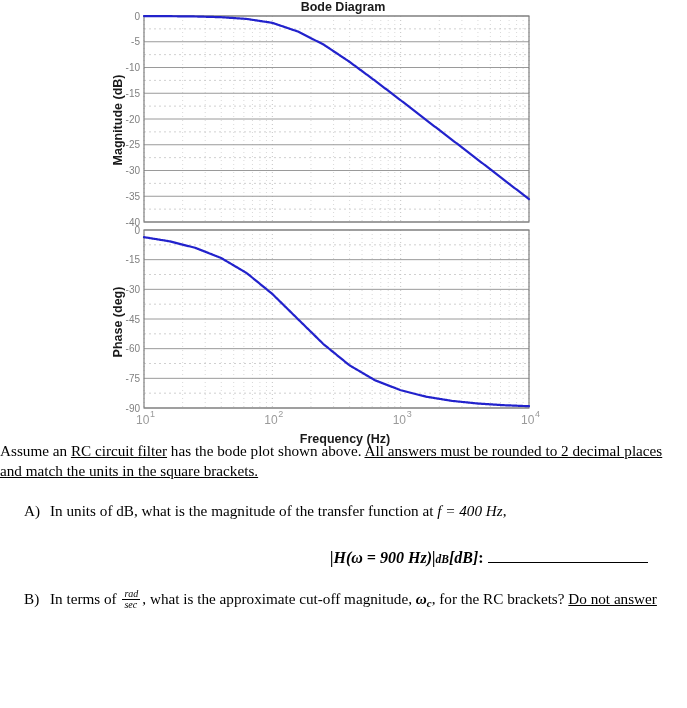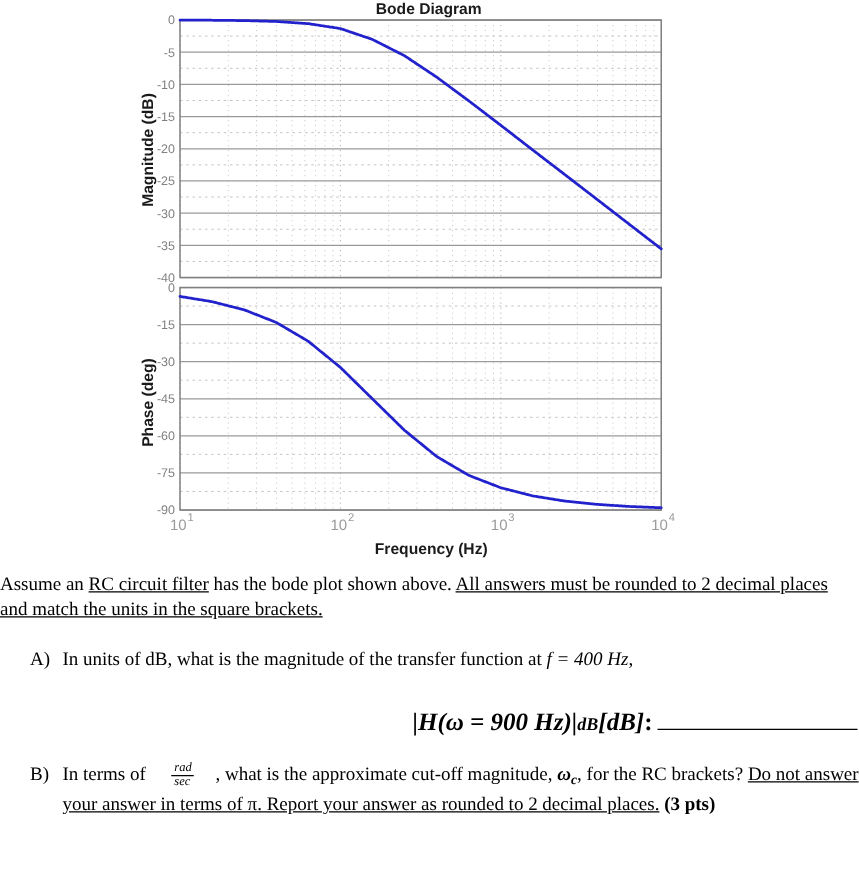--- a/index.html
+++ b/index.html
@@ -31,21 +31,21 @@
   .xtick-text{
     font-family:"Liberation Sans", sans-serif;
     font-size:12px;fill:#9a9a9a;
   }
   .xtick-sup{
     font-family:"Liberation Sans", sans-serif;
     font-size:9px;fill:#9a9a9a;
   }
   
   #prose{
-    position:absolute;left:0;top:458px;width:687px;
+    position:absolute;left:0;top:441px;width:687px;
     font-size:15.2px;line-height:20px;
   }
   .para{
     padding:0 2px 0 0;
     text-indent:0;
   }
   .u{text-decoration:underline;}
   .q-block{margin-top:20px;}
   .q-row{
     display:flex;align-items:flex-start;
@@ -56,36 +56,36 @@
   .q-line2{padding-left:50px;}
   .mathi{font-style:italic;font-family:"Liberation Serif", serif;}
   .mathb{font-weight:bold;font-style:italic;font-family:"Liberation Serif", serif;}
   .bold{font-weight:bold;}
   .sub{font-size:0.72em;vertical-align:-0.28em;font-style:italic;font-weight:bold;}
   .answer-row{
     margin-top:26px;
     display:flex;justify-content:flex-start;
     padding-left:330px;
     align-items:baseline;
-    font-size:20px;
+    font-size:16px;
     text-align:center;
   }
   .blank-line{
     display:inline-block;
     width:160px;border-bottom:1.6px solid #000;
     margin-left:4px;height:0.95em;
   }
   .frac{
     display:inline-block;
     vertical-align:-0.42em;
     text-align:left;
     font-size:0.66em;
     line-height:1.02;
     font-style:italic;
-    margin:0 17px;
+    margin:0 2px;
   }
   .frac .num{display:block;border-bottom:1px solid #000;padding:0 2px;}
   .frac .den{display:block;padding:0 2px;}
 </style>
 </head>
 <body>
 
 <div id="figure">
   <svg id="bode-svg" width="687" height="455" viewBox="0 0 687 455">
 
@@ -241,18 +241,15 @@
       <span class="mathb"> [dB]</span>
       <span class="bold"> :</span>
       <span class="blank-line"></span>
   </div>
 
   <div class="q-block">
     <div class="q-row">
       <span class="q-letter">B)</span>
       <span class="q-body"><span>In terms of </span><span class="frac"><span class="num">rad</span><span class="den">sec</span></span><span>, what is the approximate cut-off magnitude, </span><span class="mathb">ω</span><span class="sub">c</span><span>, for the RC brackets? </span><span class="u">Do not answer</span></span>
     </div>
-    <div class="q-line2">
-      <span class="u">your answer in terms of π. Report your answer as rounded to 2 decimal places.</span><span class="bold"> (3 pts)</span>
-    </div>
   </div>
 
 </div>
 
 </body></html>

